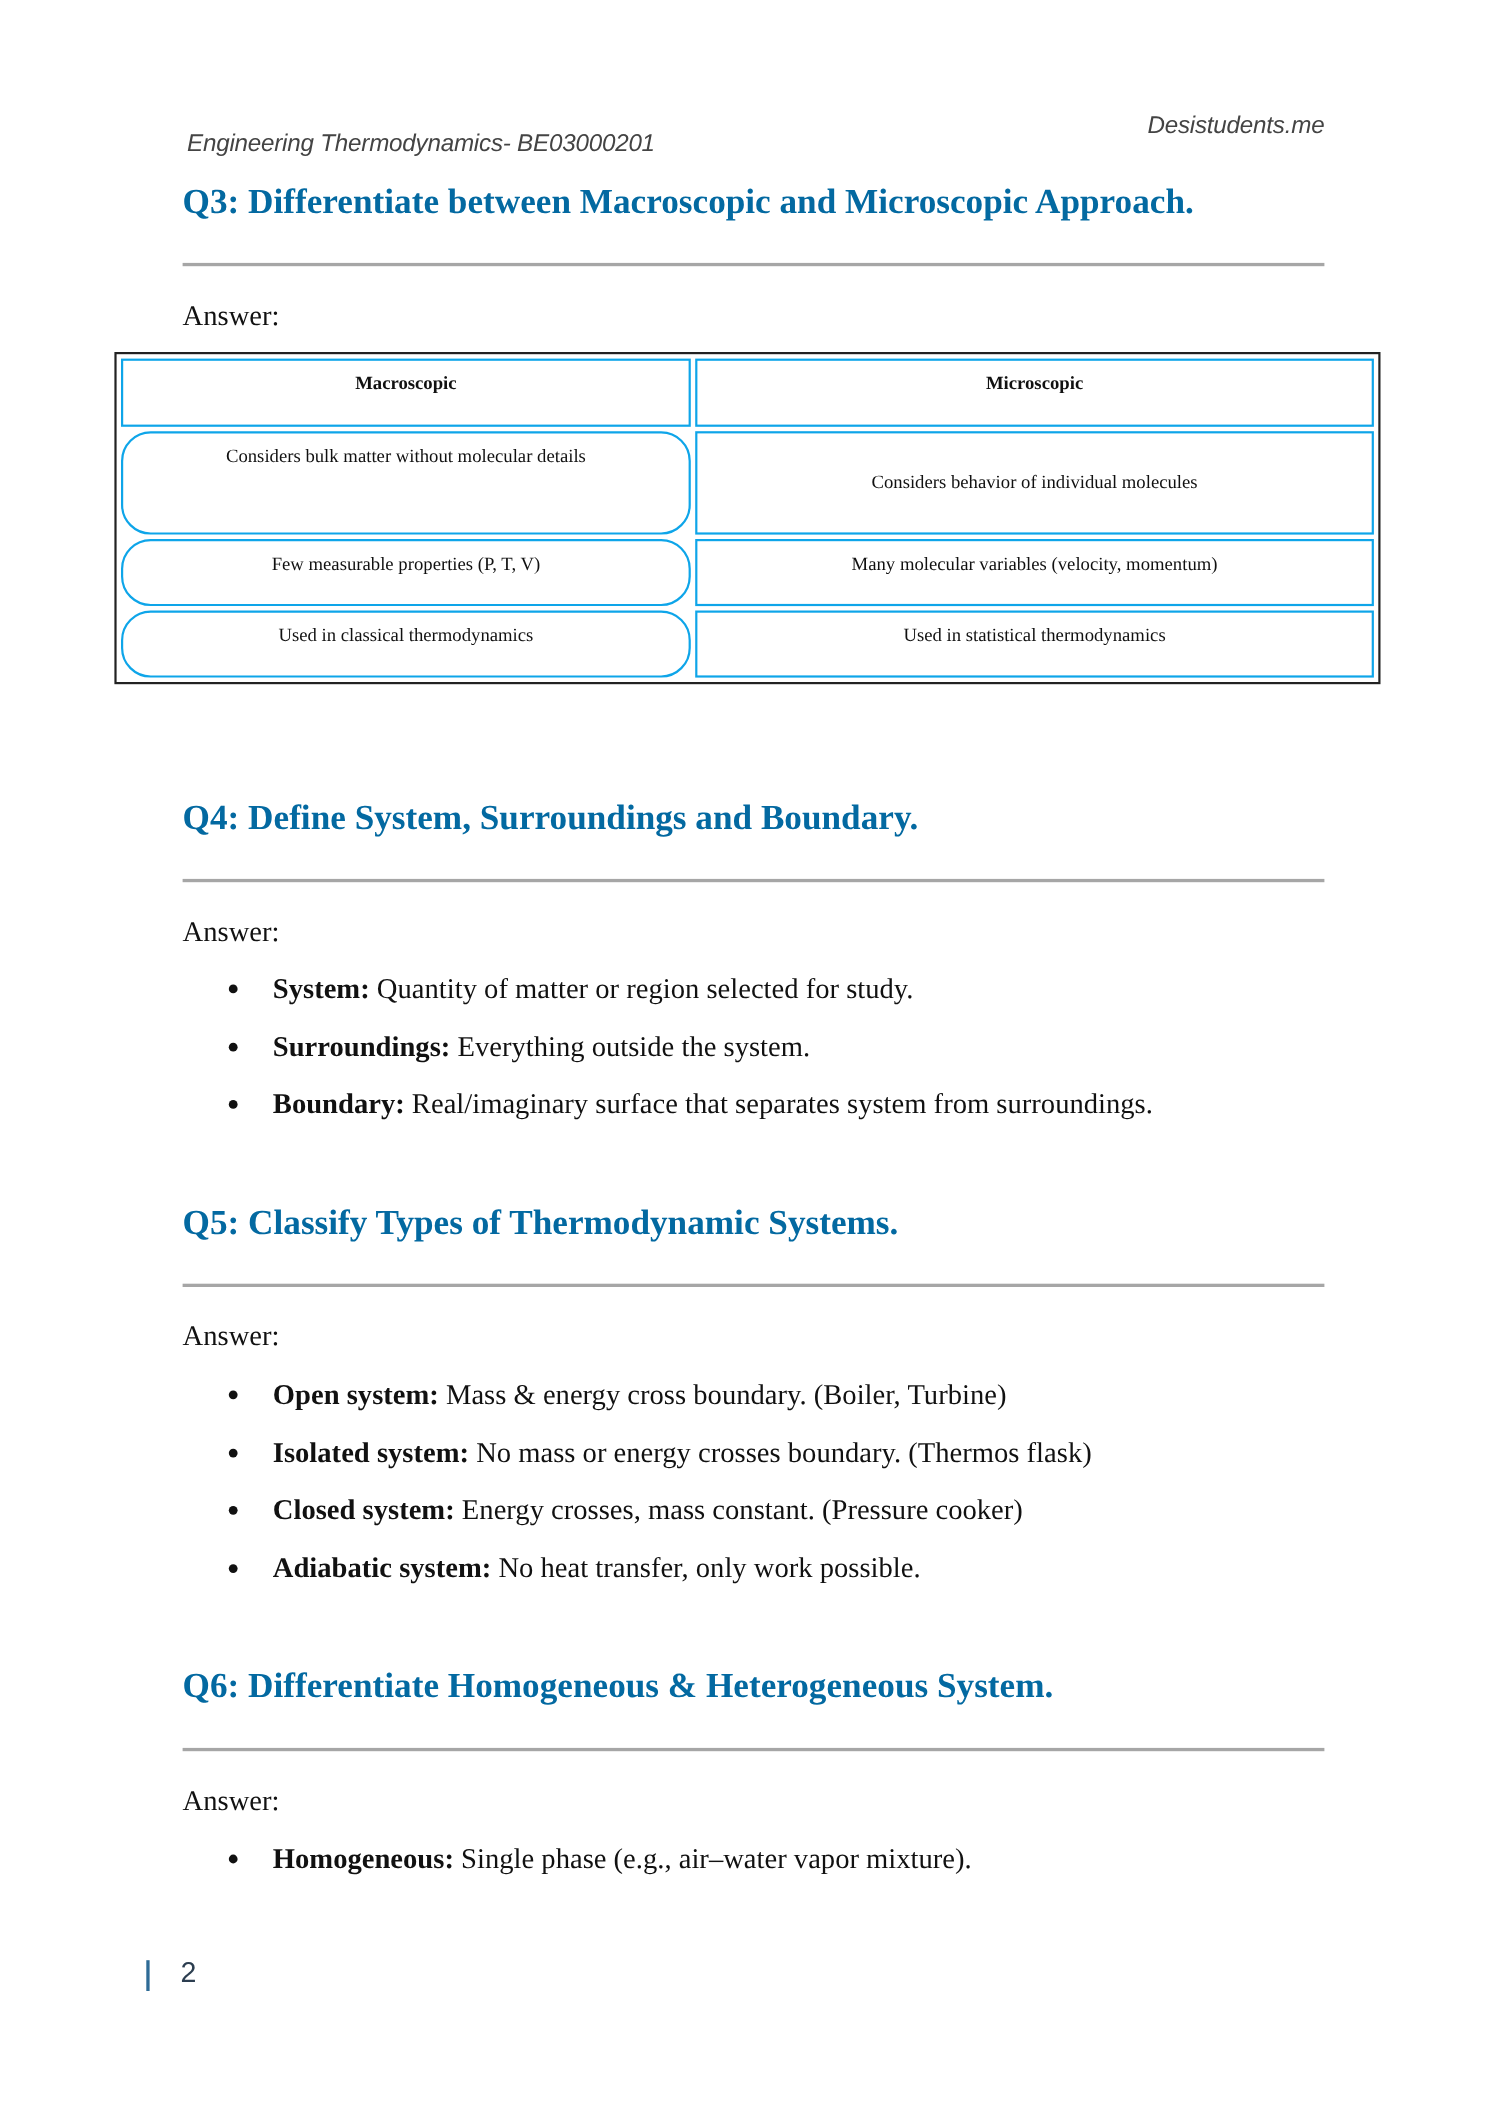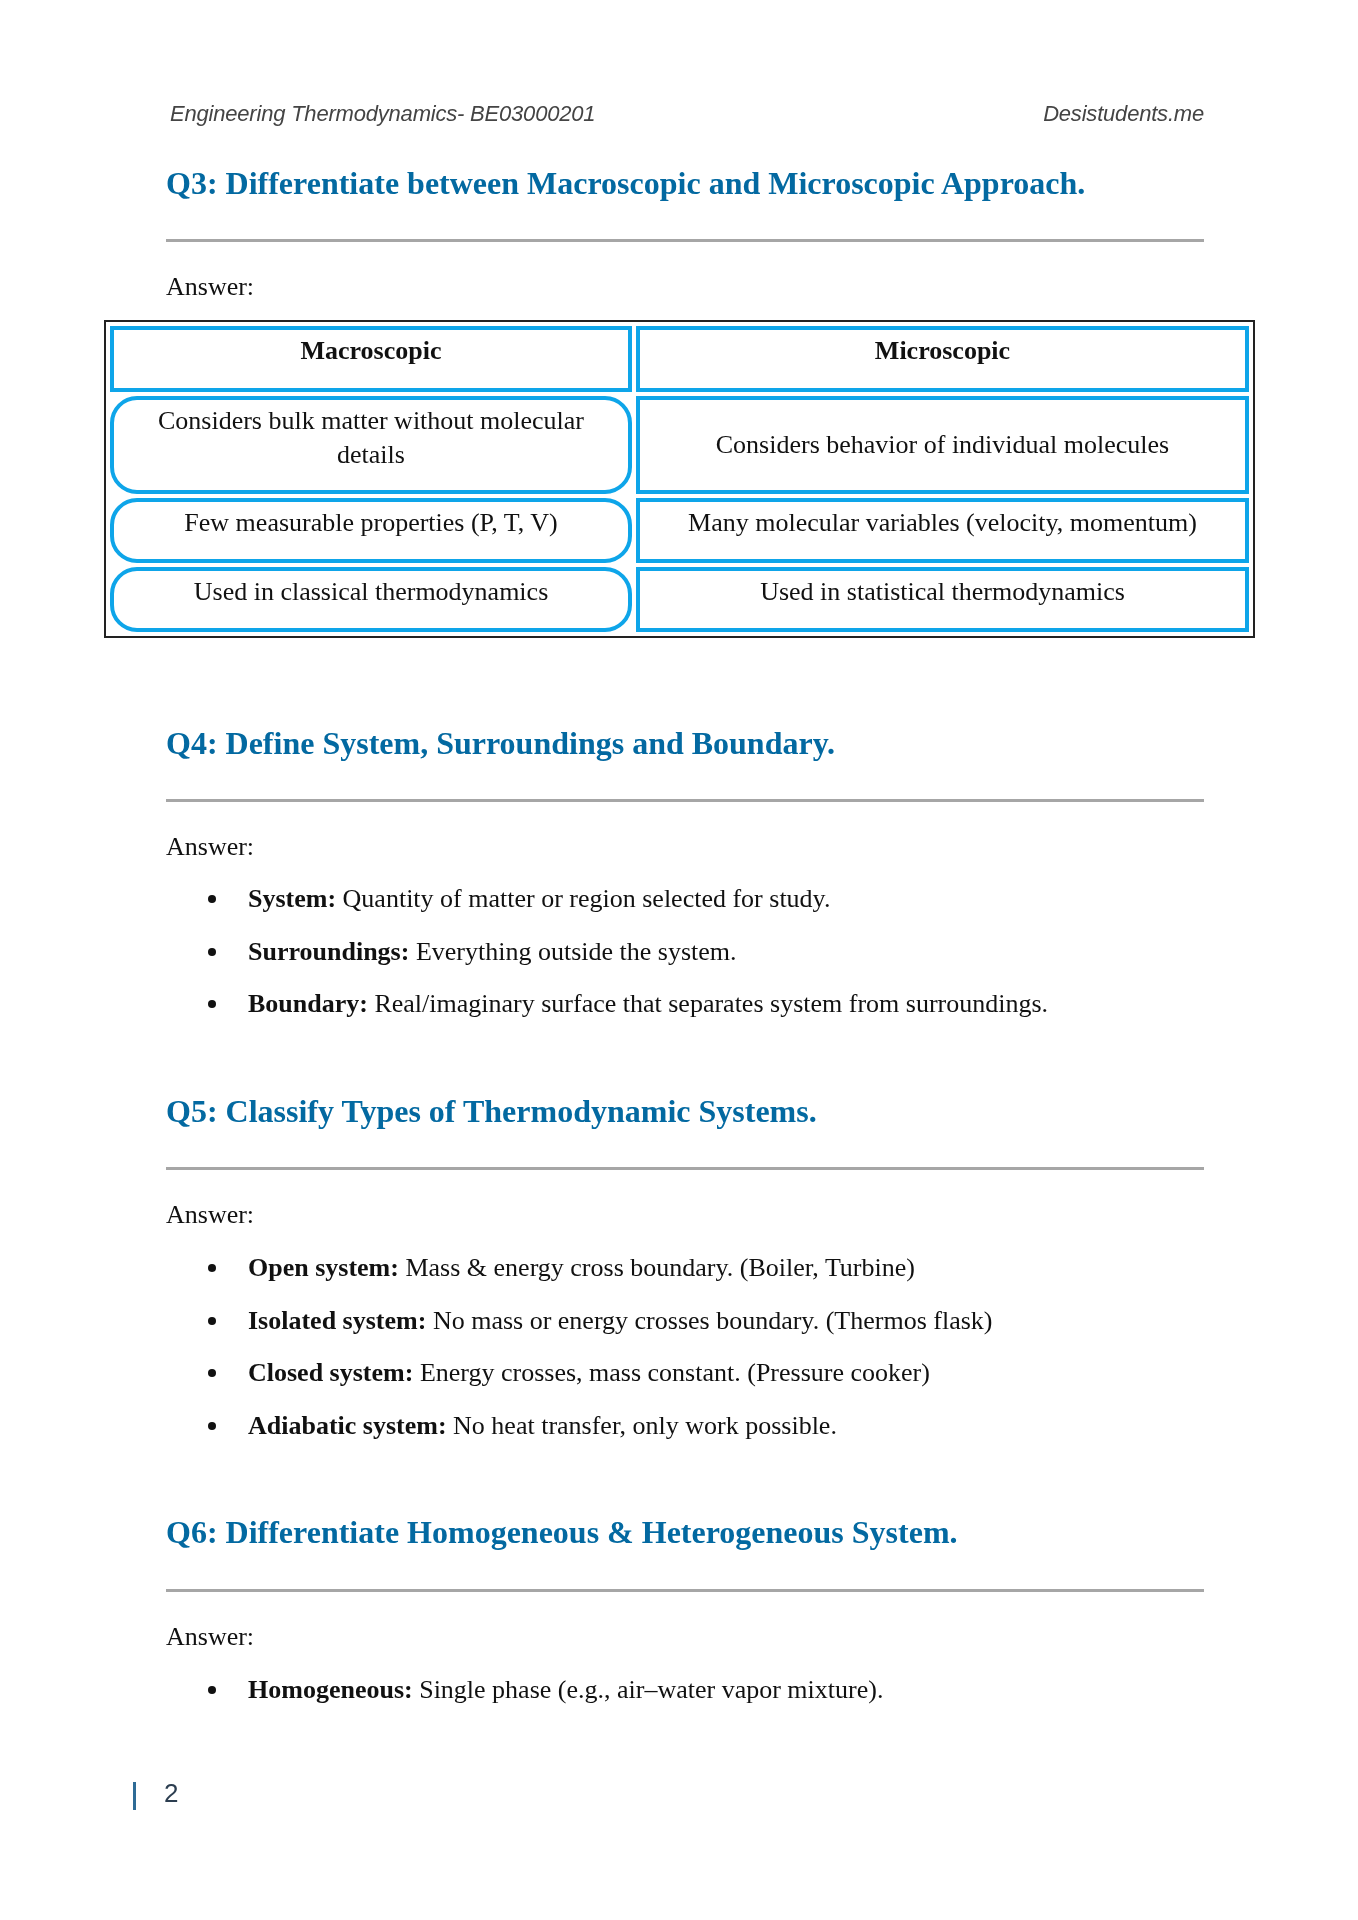--- a/index.html
+++ b/index.html
@@ -1,30 +1,30 @@
 <!DOCTYPE html>
 <html><head>
 <meta charset="utf-8">
 <style>
   html, body { margin: 0; padding: 0; background: #ffffff; }
   body { width: 1358px; height: 1920px; position: relative; overflow: hidden;
          font-family: "Liberation Serif", "DejaVu Serif", serif; color: #111; }
   .abs { position: absolute; }
   .hdr { font-family: "Liberation Sans", "DejaVu Sans", sans-serif; font-style: italic;
          font-size: 22px; color: #444; top: 101px; letter-spacing: -0.2px; }
-  .hdr-left { left: 170px; }
+  .hdr-left { left: 170px; margin-top: 16px; }
   .hdr-right { right: 154px; }
   .qtitle { left: 166px; font-size: 32px; font-weight: bold; color: #0369a1; white-space: nowrap; }
   .hr { left: 166px; width: 1038px; height: 3px; background: #a6a6a6; }
   .answer { left: 166px; font-size: 26px; font-weight: normal; color: #111; }
   table.cmp { position: absolute; left: 104px; top: 320px; width: 1151px;
               border: 2px solid #222; border-collapse: separate; border-spacing: 4px;
               box-shadow: inset 0 0 0 1px #fff; }
-  table.cmp td, table.cmp th { border: 4px solid #0ea5e9; text-align: center; vertical-align: top;
-              font-size: 26px; line-height: 34px; padding: 4px 10px 0 10px; color: #111; font-weight: normal; }
+  table.cmp td, table.cmp th { border: 2px solid #0ea5e9; text-align: center; vertical-align: top;
+              font-size: 17px; line-height: 34px; padding: 4px 10px 0 10px; color: #111; font-weight: normal; }
   table.cmp th { font-weight: bold; height: 54px; }
   table.cmp td.left { width: 494px; border-radius: 27px; }
   table.cmp tr.r1 td { height: 86px; }
   table.cmp tr.r1 td.mid { vertical-align: middle; padding-top: 0; }
   table.cmp tr.rn td { height: 53px; }
   ul.blist { position: absolute; left: 166px; margin: 0; padding: 0; list-style: none; width: 1100px; }
   ul.blist li { position: relative; padding-left: 82px; font-size: 26px; line-height: 34px; height: 52.5px; white-space: nowrap; color: #111; }
   ul.blist li .dot { position: absolute; left: 42px; top: 13px; width: 8px; height: 8px; background: #111; border-radius: 50%; }
   ul.blist li b { font-weight: bold; }
   .pagebar { left: 133px; top: 1782px; width: 3px; height: 28px; background: #2e6b96; }

